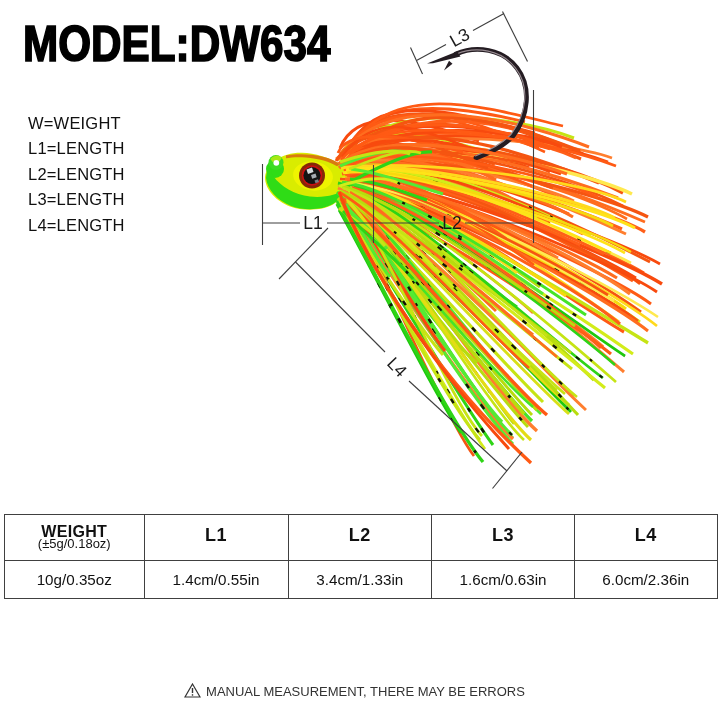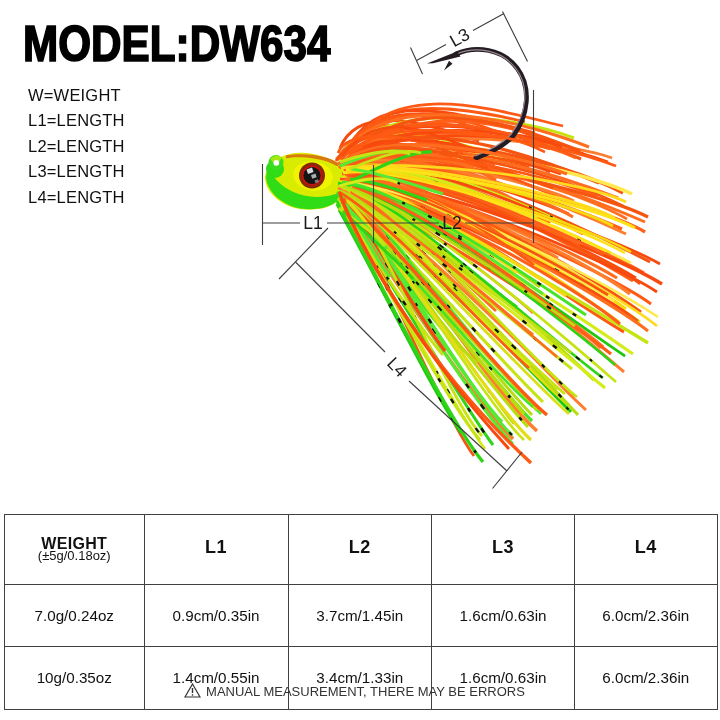--- a/index.html
+++ b/index.html
@@ -2,27 +2,27 @@
 <html><head>
 <meta charset="utf-8">
 <style>
 html,body{margin:0;padding:0;background:#fff;}
 *{-webkit-font-smoothing:antialiased;}
 body{width:720px;height:720px;position:relative;overflow:hidden;
      font-family:"Liberation Sans",sans-serif;}
 #title{position:absolute;left:23px;top:15px;font-size:50px;font-weight:bold;
   color:#000;letter-spacing:0px;transform:scaleX(0.845);transform-origin:left top;
   -webkit-text-stroke:1.7px #000;white-space:nowrap;}
-#legend{position:absolute;left:28px;top:83px;font-size:16.5px;color:#101010;
+#legend{position:absolute;left:28px;top:111px;font-size:16.5px;color:#101010;
   line-height:25.4px;letter-spacing:0.2px;}
 #lure{position:absolute;left:0;top:0;}
 table{position:absolute;left:4px;top:514px;width:712px;border-collapse:collapse;
   table-layout:fixed;}
 td,th{border:1.5px solid #404040;text-align:center;vertical-align:middle;
-  color:#111;padding:16px;}
+  color:#111;padding:4px;}
 th{height:37px;font-size:17px;}
 td{height:29.3px;font-size:15.2px;font-weight:normal;}
 .hl{font-size:18px;letter-spacing:0.5px;position:relative;top:-2px;}
 .sub{display:block;font-size:13px;font-weight:normal;letter-spacing:0;line-height:9.5px;}
 .wt{font-size:16px;letter-spacing:0.3px;line-height:15px;position:relative;top:-1px;}
 #foot{position:absolute;left:-5.5px;top:683px;width:720px;text-align:center;
   font-size:13px;color:#333;letter-spacing:0px;}
 #foot svg{vertical-align:-2px;margin-right:5px;}
 </style>
 </head>
@@ -340,27 +340,20 @@
     </colgroup>
 <tbody>
       <tr>
         <th class="wt">WEIGHT<span class="sub">(±5g/0.18oz)</span></th>
 <th class="hl">L1</th>
         <th class="hl">L2</th>
         <th class="hl">L3</th>
         <th class="hl">L4</th>
       </tr>
 <tr>
-        <td>7.0g/0.24oz</td>
-        <td>0.9cm/0.35in</td>
-        <td>3.7cm/1.45in</td>
-        <td>1.6cm/0.63in</td>
-        <td>6.0cm/2.36in</td>
-      </tr>
-<tr>
         <td>10g/0.35oz</td>
         <td>1.4cm/0.55in</td>
         <td>3.4cm/1.33in</td>
         <td>1.6cm/0.63in</td>
         <td>6.0cm/2.36in</td>
       </tr>
 </tbody>
   </table>
 
 <div id="foot"><svg width="17" height="15" viewBox="0 0 17 15">

